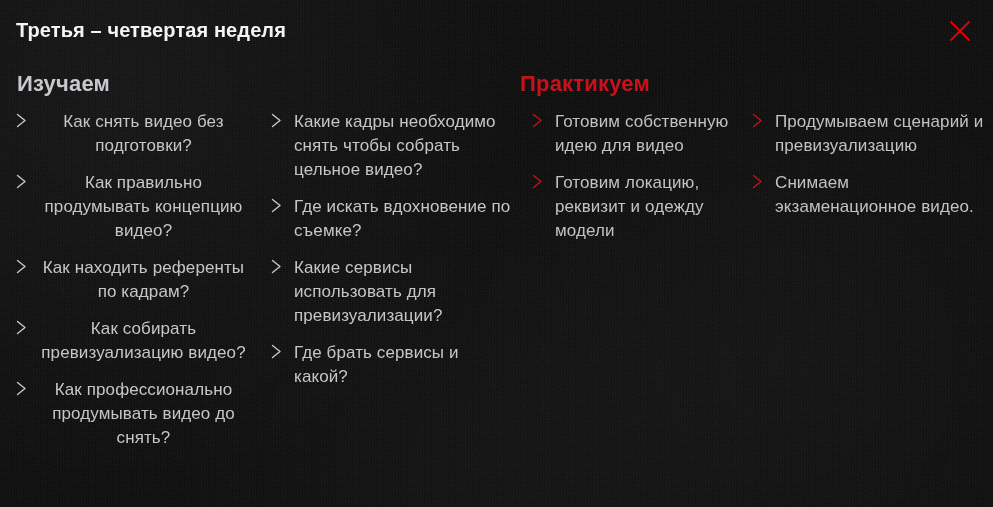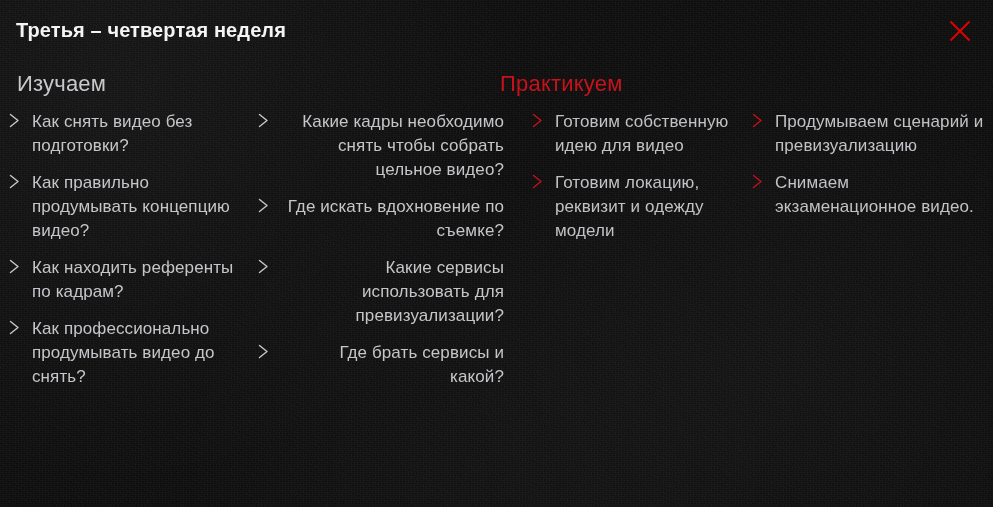--- a/index.html
+++ b/index.html
@@ -73,40 +73,40 @@
   }
   .close-btn svg { display: block; }
 
   
   .section-heading {
     position: absolute;
     top: 70px;
     margin: 0;
     font-size: 22px;
     line-height: 28px;
-    font-weight: 400;
+    font-weight: 700;
     letter-spacing: .2px;
     white-space: nowrap;
   }
   .section-heading.learn    { left: 17px; color: #c9c9cd; }
-  .section-heading.practice { left: 500px; color: #c8121b; }
+  .section-heading.practice { left: 520px; color: #c8121b; }
 
   
   .columns {
     position: absolute;
     left: 0;
     top: 110px;
     width: 993px;
   }
   .col {
     position: absolute;
     top: 0;
   }
-  .col-1 { left: 9px;  width: 232px; }
-  .col-2 { left: 258px; width: 246px; text-align: right; }
+  .col-1 { left: 16px;  width: 232px; text-align: center; }
+  .col-2 { left: 271px; width: 246px; }
   .col-3 { left: 532px; width: 232px; }
   .col-4 { left: 752px; width: 232px; }
 
   .list { list-style: none; margin: 0; padding: 0; }
 
   .list-item {
     display: flex;
     align-items: flex-start;
     margin-bottom: 13px;
   }
@@ -180,20 +180,28 @@
               </svg>
             </span>
             <span class="item-text">Как находить референты по кадрам?</span>
           </li>
           <li class="list-item">
             <span class="chevron">
               <svg width="11" height="15" viewBox="0 0 11 15" aria-hidden="true">
                 <polyline points="1.5,1.5 9,7.5 1.5,13.5" fill="none" stroke="#c9c9cd" stroke-width="1.4" stroke-linecap="round" stroke-linejoin="round"></polyline>
               </svg>
             </span>
+            <span class="item-text">Как собирать превизуализацию видео?</span>
+          </li>
+          <li class="list-item">
+            <span class="chevron">
+              <svg width="11" height="15" viewBox="0 0 11 15" aria-hidden="true">
+                <polyline points="1.5,1.5 9,7.5 1.5,13.5" fill="none" stroke="#c9c9cd" stroke-width="1.4" stroke-linecap="round" stroke-linejoin="round"></polyline>
+              </svg>
+            </span>
             <span class="item-text">Как профессионально продумывать видео до снять?</span>
           </li>
         </ul>
     </div>
 
     <div class="col col-2">
       <ul class="list">
           <li class="list-item">
             <span class="chevron">
               <svg width="11" height="15" viewBox="0 0 11 15" aria-hidden="true">

